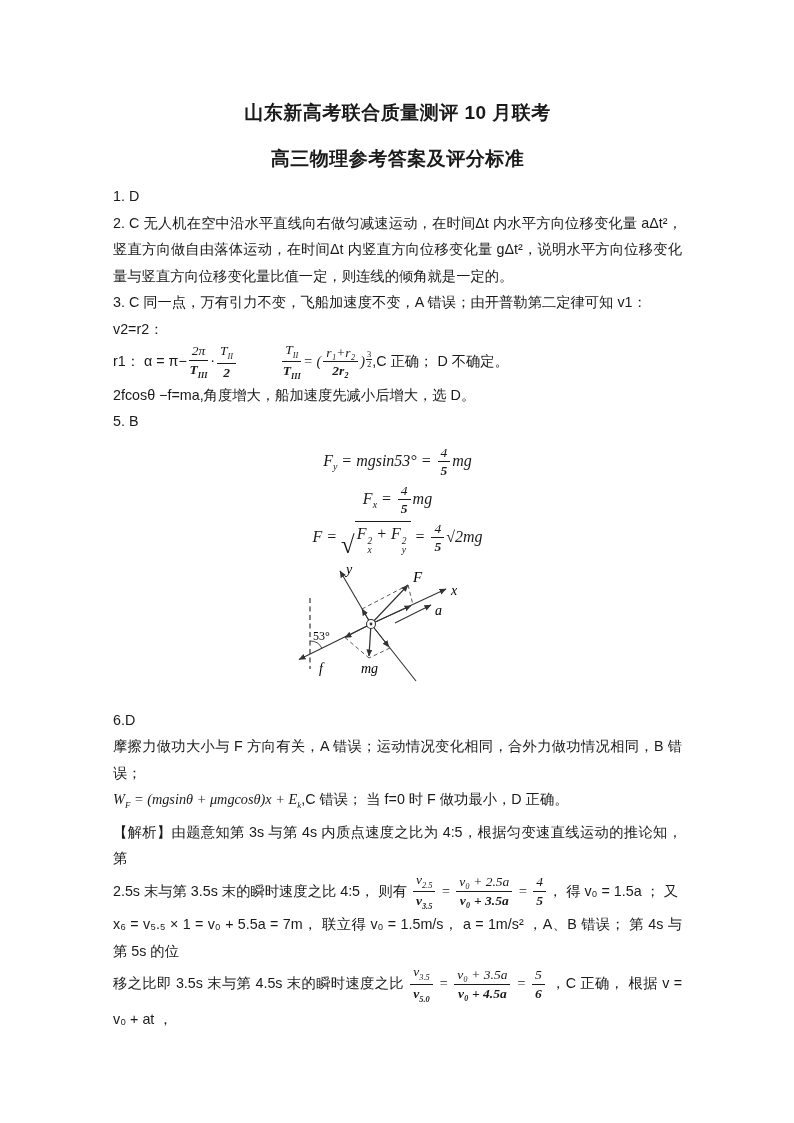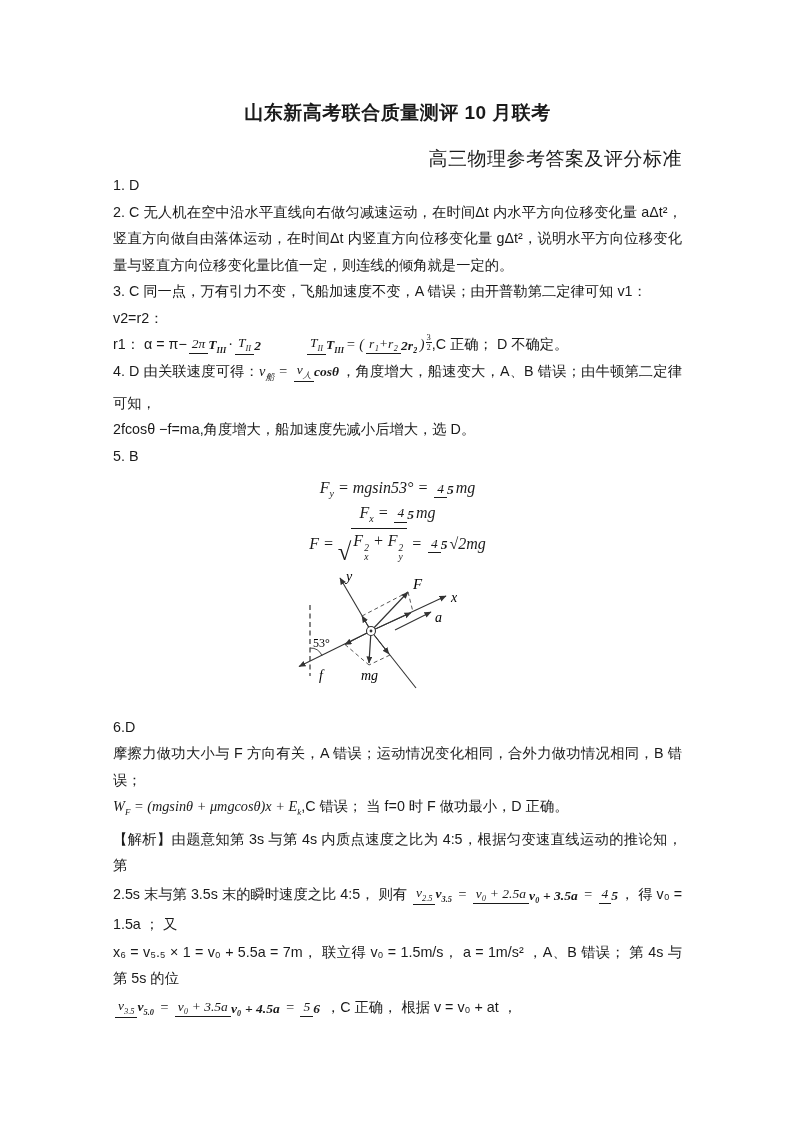--- a/index.html
+++ b/index.html
@@ -3,28 +3,28 @@
 <meta charset="utf-8">
 <style>
   html,body{margin:0;padding:0;background:#e8e8e8;}
   .page{
     width:794px;height:1123px;background:#ffffff;color:#1a1a1a;
     font-family:"Liberation Sans",sans-serif;
     box-sizing:border-box;padding:100px 112px 0 113px;
     position:relative;overflow:hidden;
   }
   .title{font-size:19px;font-weight:bold;text-align:center;margin:0 0 20px 0;letter-spacing:0.5px;}
-  .subtitle{font-size:19px;font-weight:normal;text-align:right;margin:0 0 0 0;letter-spacing:0.5px;}
+  .subtitle{font-size:19px;font-weight:bold;text-align:center;margin:0 0 11px 0;letter-spacing:0.5px;}
   .body-line{font-size:14.3px;line-height:26.5px;text-align:justify;margin:0;}
   .plain{text-align:left;}
   .mi{font-family:"Liberation Serif",serif;font-style:italic;}
   .mu{font-family:"Liberation Serif",serif;font-style:normal;}
   sub{font-size:0.62em;}
   
-  .frac{display:inline-flex;flex-direction:row;align-items:center;vertical-align:middle;
+  .frac{display:inline-flex;flex-direction:column;align-items:center;vertical-align:middle;
         font-family:"Liberation Serif",serif;font-style:italic;font-size:13.5px;line-height:1.15;margin:0 2px;}
   .frac .fn{display:block;border-bottom:1px solid #1a1a1a;padding:0 3px 1px 3px;text-align:center;}
   .frac .fd{display:block;padding-top:1px;text-align:center;font-weight:bold;}
   
   .supfrac{display:inline-flex;flex-direction:column;align-items:center;vertical-align:9px;
         font-family:"Liberation Serif",serif;font-size:8.5px;line-height:1.05;margin-left:1px;}
   .supfrac .fn{border-bottom:0.8px solid #1a1a1a;padding:0 1px;}
   
   .ss{display:inline-flex;flex-direction:column;align-items:flex-start;font-size:9.5px;line-height:9px;
       vertical-align:-5px;margin-left:1px;font-style:italic;}
@@ -64,26 +64,20 @@
         <span class="fd"><span>T</span><sub>III</sub></span>
       </span><span class="mi">= (</span><span class="frac">
         <span class="fn">r₁+r₂</span>
         <span class="fd">2r₂</span>
       </span><span class="mi">)</span><span class="supfrac">
         <span class="fn">3</span>
         <span>2</span>
       </span><span>,C 正确；  D 不确定。</span>
   </p>
 
-  <p class="body-line">
-    <span>4.  D 由关联速度可得：</span><span class="mi"><span>v</span><sub>船</sub></span><span class="mi"> = </span><span class="frac">
-        <span class="fn"><span>v</span><sub>人</sub></span>
-        <span class="fd">cosθ</span>
-      </span><span>，角度增大，船速变大，A、B 错误；由牛顿第二定律可知，</span>
-  </p>
   <p class="body-line plain">2fcosθ −f=ma,角度增大，船加速度先减小后增大，选 D。</p>
 
   <p class="body-line plain">5.  B</p>
 
   <div class="eqs">
     <div class="eqline">
       <span>F</span><sub>y</sub><span> = mgsin53° = </span><span class="frac">
           <span class="fn">4</span>
           <span class="fd">5</span>
         </span><span>mg</span>
@@ -172,21 +166,21 @@
       </span><span class="mi"> = </span><span class="frac">
         <span class="fn">v₀ + 2.5a</span>
         <span class="fd">v₀ + 3.5a</span>
       </span><span class="mi"> = </span><span class="frac">
         <span class="fn">4</span>
         <span class="fd">5</span>
       </span><span>， 得 v₀ = 1.5a ； 又</span>
   </p>
   <p class="body-line">x₆ = v₅.₅ × 1 = v₀ + 5.5a = 7m， 联立得 v₀ = 1.5m/s， a = 1m/s² ，A、B 错误； 第 4s 与第 5s 的位</p>
   <p class="body-line q7frac-line">
-    <span class="frac">
+    <span>移之比即 3.5s 末与第 4.5s 末的瞬时速度之比 </span><span class="frac">
         <span class="fn"><span>v</span><sub>3.5</sub></span>
         <span class="fd"><span>v</span><sub>5.0</sub></span>
       </span><span class="mi"> = </span><span class="frac">
         <span class="fn">v₀ + 3.5a</span>
         <span class="fd">v₀ + 4.5a</span>
       </span><span class="mi"> = </span><span class="frac">
         <span class="fn">5</span>
         <span class="fd">6</span>
       </span><span> ，C 正确，</span><span>  根据  v = v₀ + at ，</span>
   </p>

